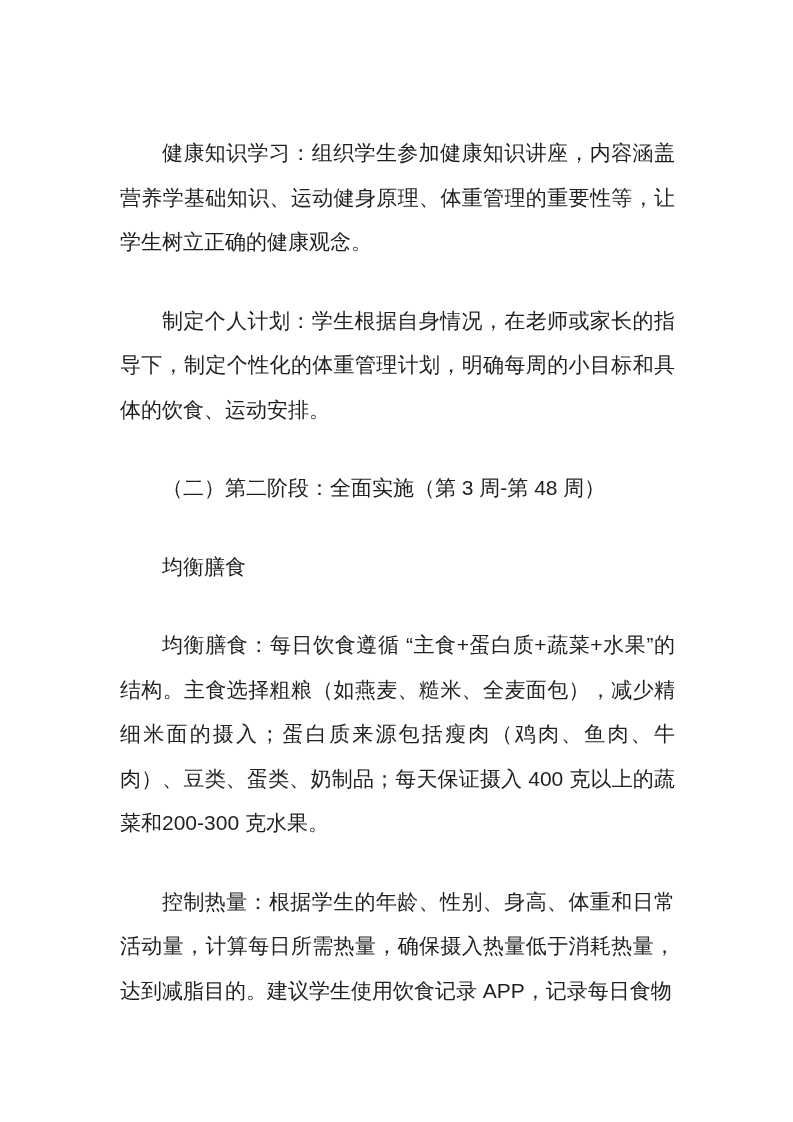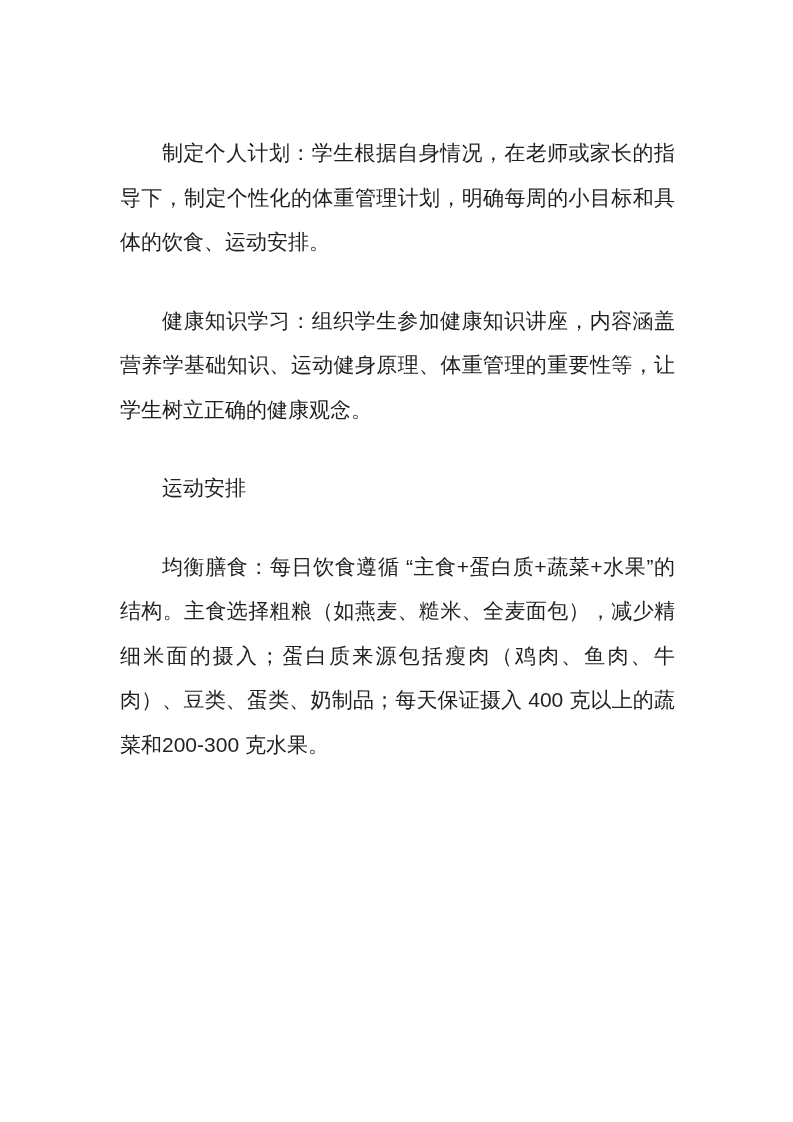--- a/index.html
+++ b/index.html
@@ -33,18 +33,20 @@
   }
   .para:last-child {
     margin-bottom: 0;
   }
 </style>
 </head>
 <body>
 
 <div class="page">
   <div class="content">
+    <p class="para">健康知识学习：组织学生参加健康知识讲座，内容涵盖营养学基础知识、运动健身原理、体重管理的重要性等，让学生树立正确的健康观念。</p>
     <p class="para">制定个人计划：学生根据自身情况，在老师或家长的指导下，制定个性化的体重管理计划，明确每周的小目标和具体的饮食、运动安排。</p>
-    <p class="para">健康知识学习：组织学生参加健康知识讲座，内容涵盖营养学基础知识、运动健身原理、体重管理的重要性等，让学生树立正确的健康观念。</p>
-    <p class="para">运动安排</p>
+    <p class="para">（二）第二阶段：全面实施（第 3 周-第 48 周）</p>
+    <p class="para">均衡膳食</p>
     <p class="para">均衡膳食：每日饮食遵循 “主食+蛋白质+蔬菜+水果”的结构。主食选择粗粮（如燕麦、糙米、全麦面包），减少精细米面的摄入；蛋白质来源包括瘦肉（鸡肉、鱼肉、牛肉）、豆类、蛋类、奶制品；每天保证摄入 400 克以上的蔬菜和200-300 克水果。</p>
+    <p class="para">控制热量：根据学生的年龄、性别、身高、体重和日常活动量，计算每日所需热量，确保摄入热量低于消耗热量，达到减脂目的。建议学生使用饮食记录 APP，记录每日食物</p>
   </div>
 </div>
 
 </body></html>

